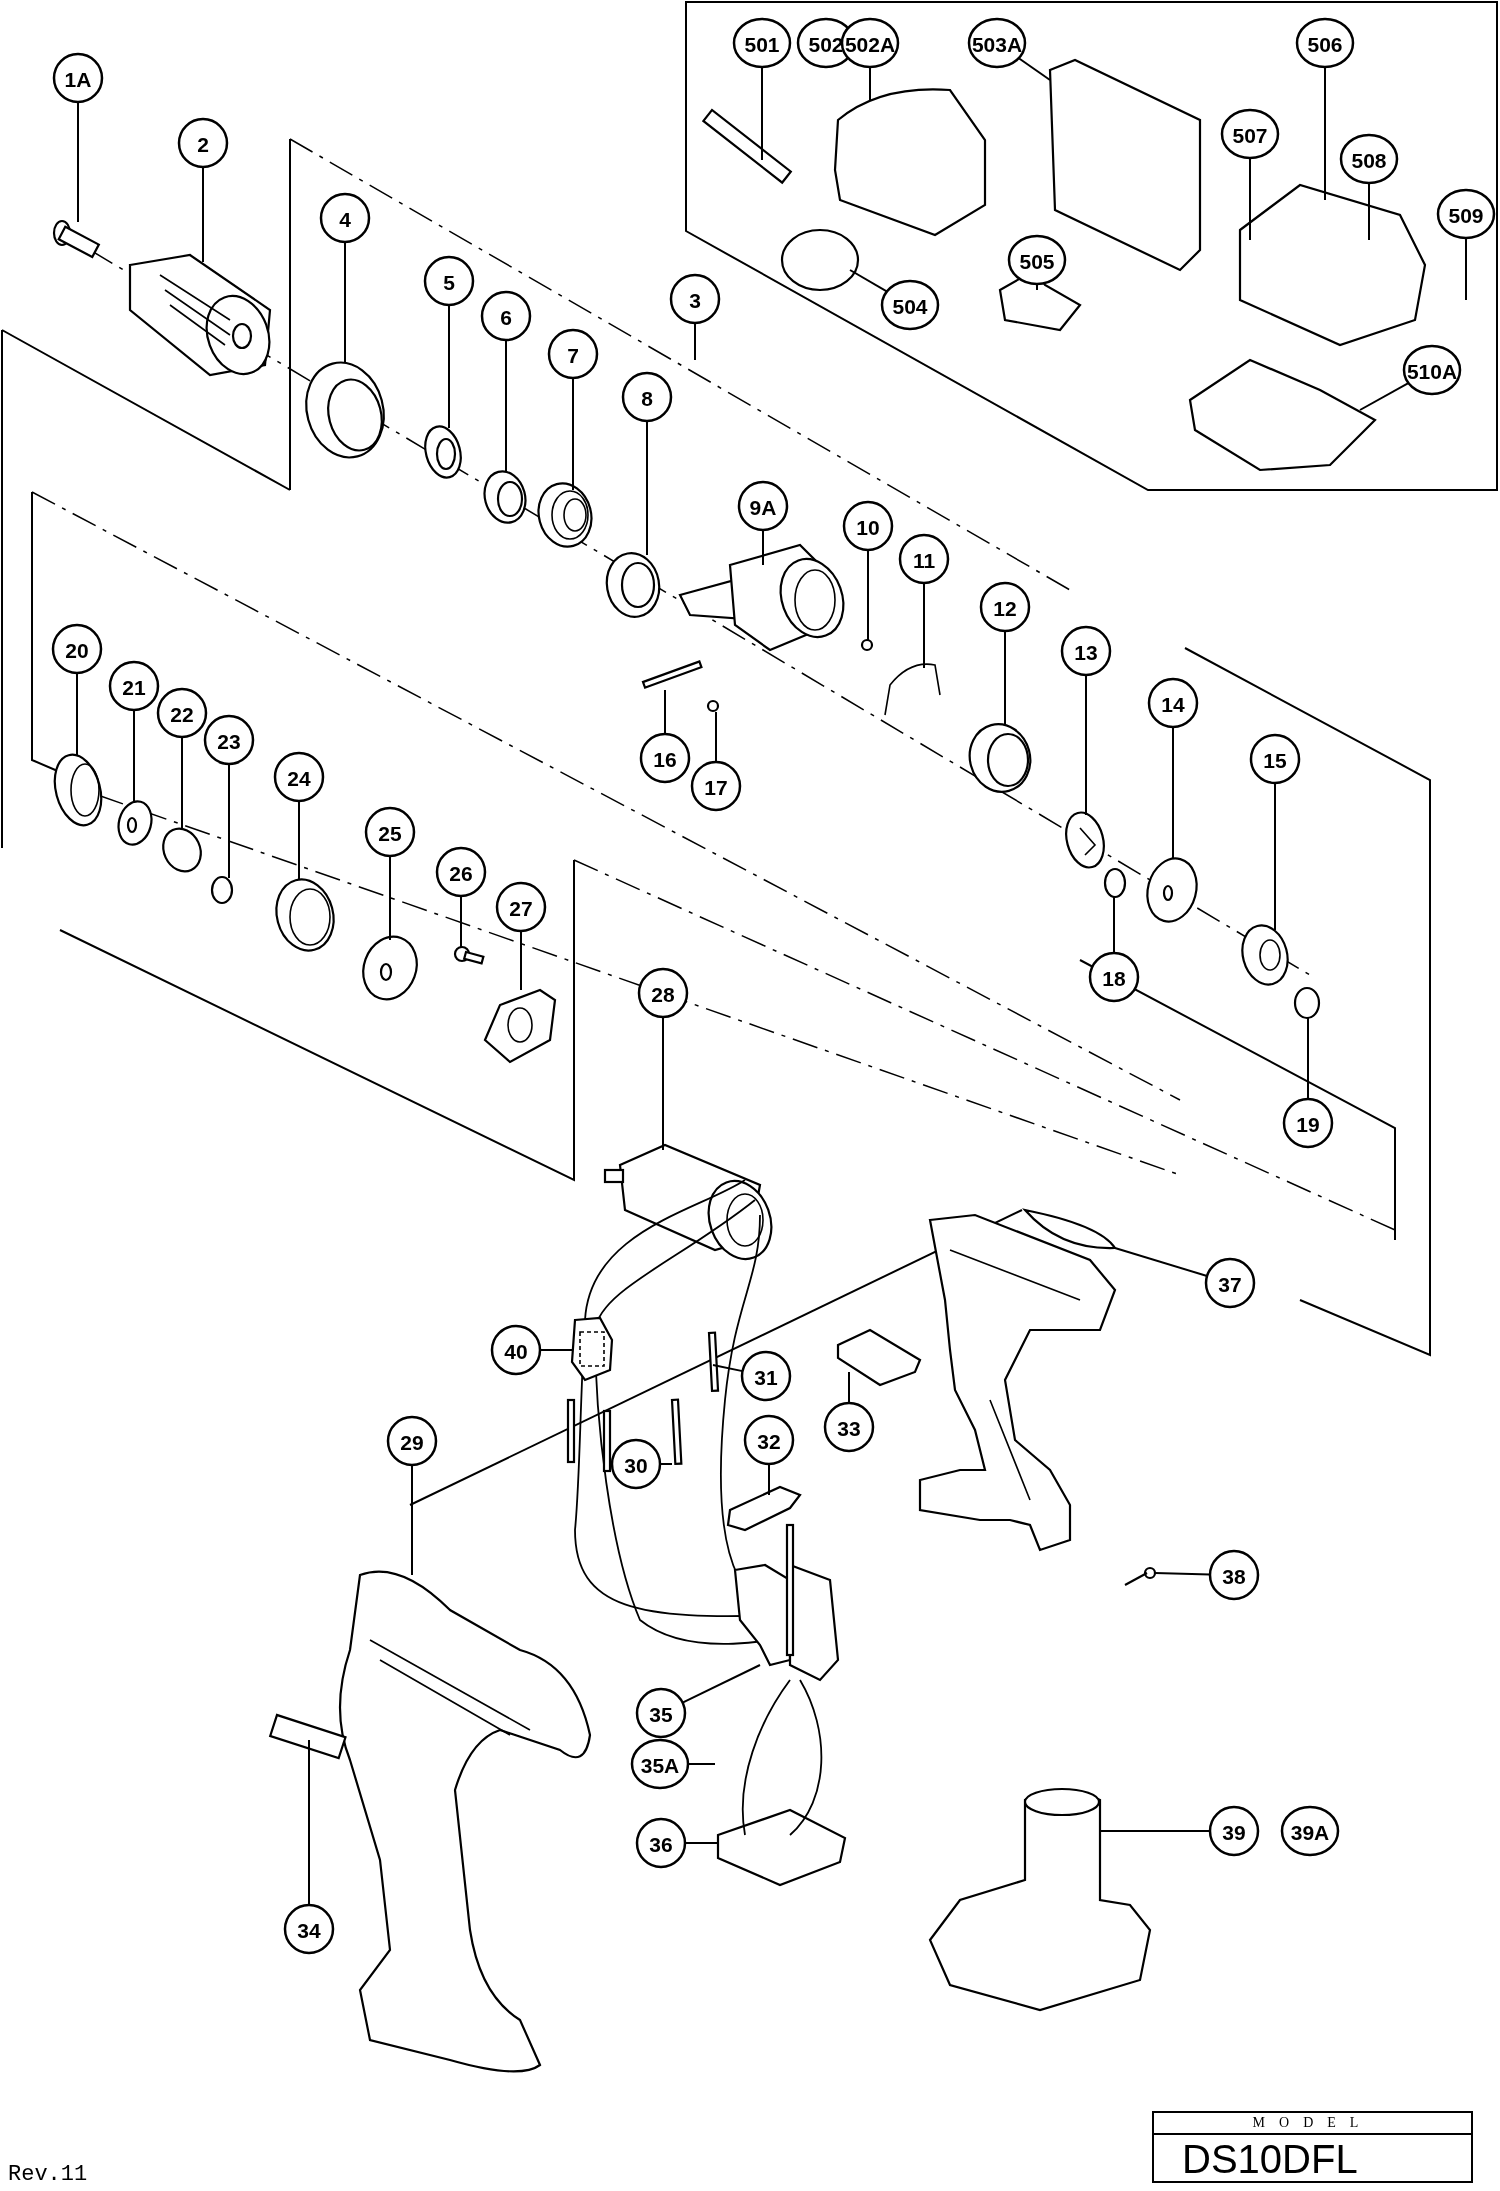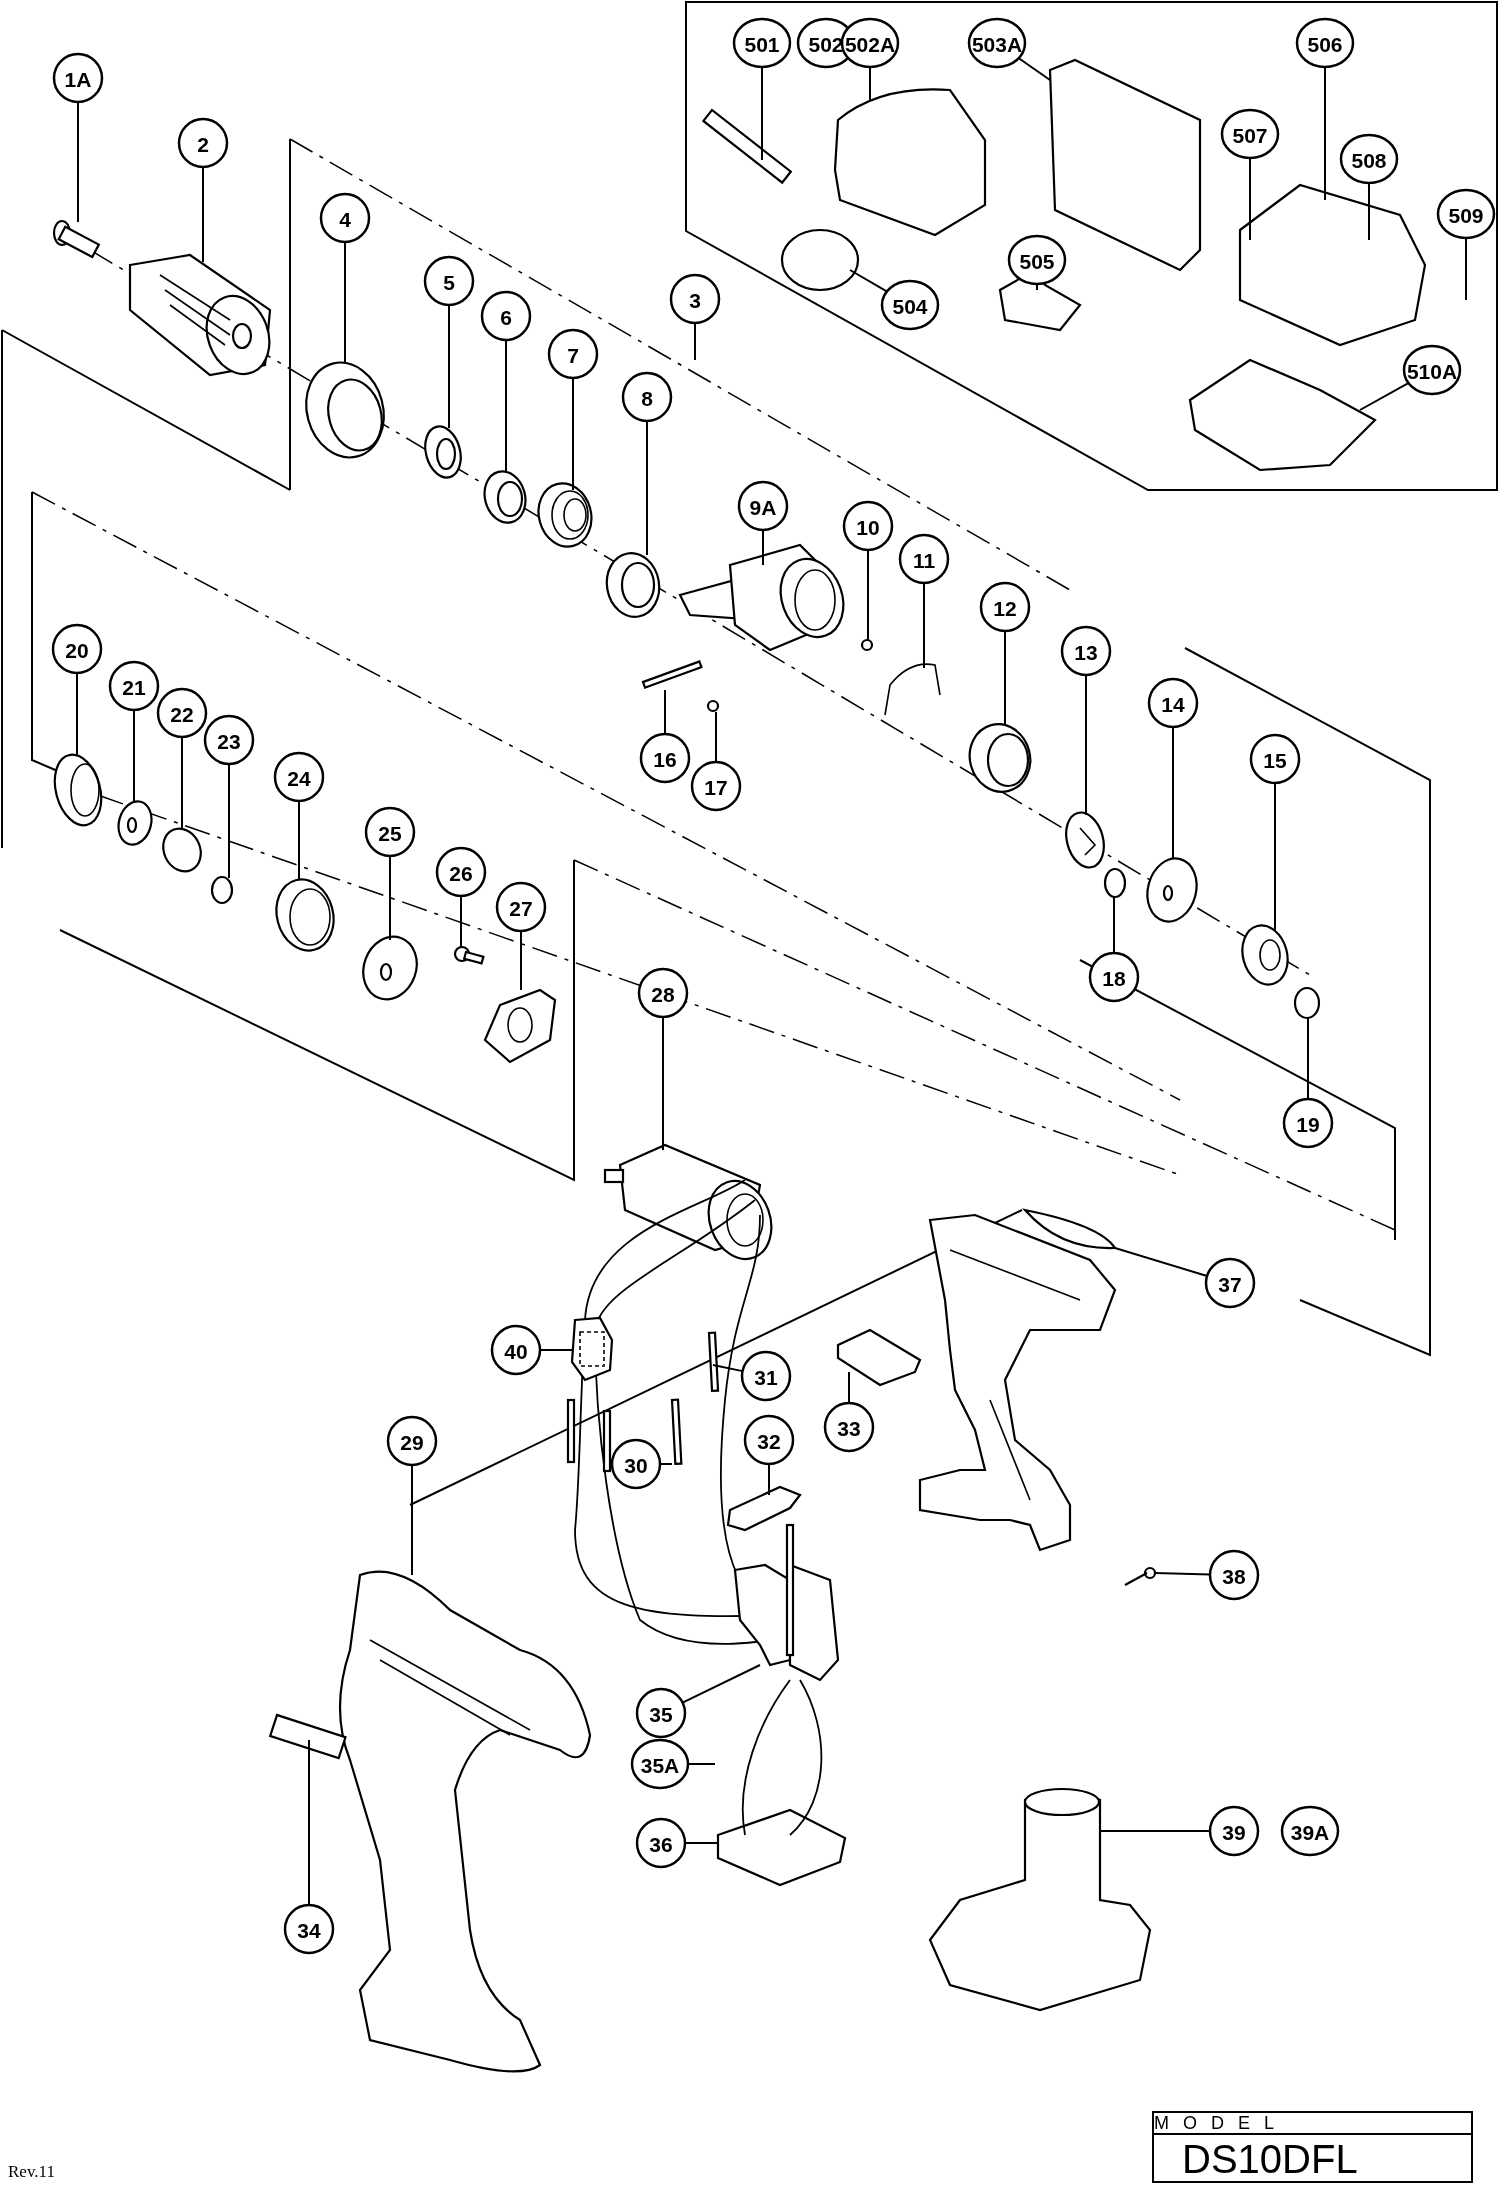--- a/index.html
+++ b/index.html
@@ -7,23 +7,23 @@
   #diagram{position:absolute;left:0;top:0;width:1500px;height:2191px;}
   .lbl-circle{fill:#fff;stroke:#000;stroke-width:2.5;}
   .lbl-text{font-family:"Liberation Sans",sans-serif;font-weight:bold;font-size:21px;fill:#000;text-anchor:middle;dominant-baseline:central;}
   .part{fill:#fff;stroke:#000;stroke-width:2.2;}
   .part-thin{fill:none;stroke:#000;stroke-width:1.6;}
   .leader{stroke:#000;stroke-width:2;fill:none;}
   .frame{stroke:#000;stroke-width:2;fill:none;}
   .axis{stroke:#000;stroke-width:1.5;fill:none;stroke-dasharray:26 8 4 8;}
   .wire{stroke:#000;stroke-width:1.8;fill:none;}
   .model-box{position:absolute;left:1152px;top:2111px;width:321px;height:72px;border:2px solid #000;box-sizing:border-box;}
-  .model-head{height:20px;border-bottom:2px solid #000;font-size:18px;letter-spacing:14px;line-height:20px;font-family:Liberation Sans, sans-serif;}
+  .model-head{height:20px;border-bottom:2px solid #000;text-align:center;font-size:14px;letter-spacing:14px;line-height:20px;font-family:Liberation Serif, serif;}
   .model-name{font-size:40px;line-height:48px;padding-left:28px;font-family:"Liberation Sans",sans-serif;}
-  .rev{position:absolute;left:8px;top:2162px;font-size:17px;font-family:Liberation Serif, serif;}
+  .rev{position:absolute;left:8px;top:2162px;font-size:22px;font-family:Liberation Mono, monospace;}
 </style>
 </head>
 <body>
 
 <svg id="diagram" viewBox="0 0 1500 2191" xmlns="http://www.w3.org/2000/svg">
 
   <path class="frame" d="M686 2 L1497 2 L1497 490 L1148 490 L686 231 Z"></path>
 
   <path class="frame" d="M290 139 L290 490"></path>
   <path class="axis" d="M290 139 L1070 590"></path>

